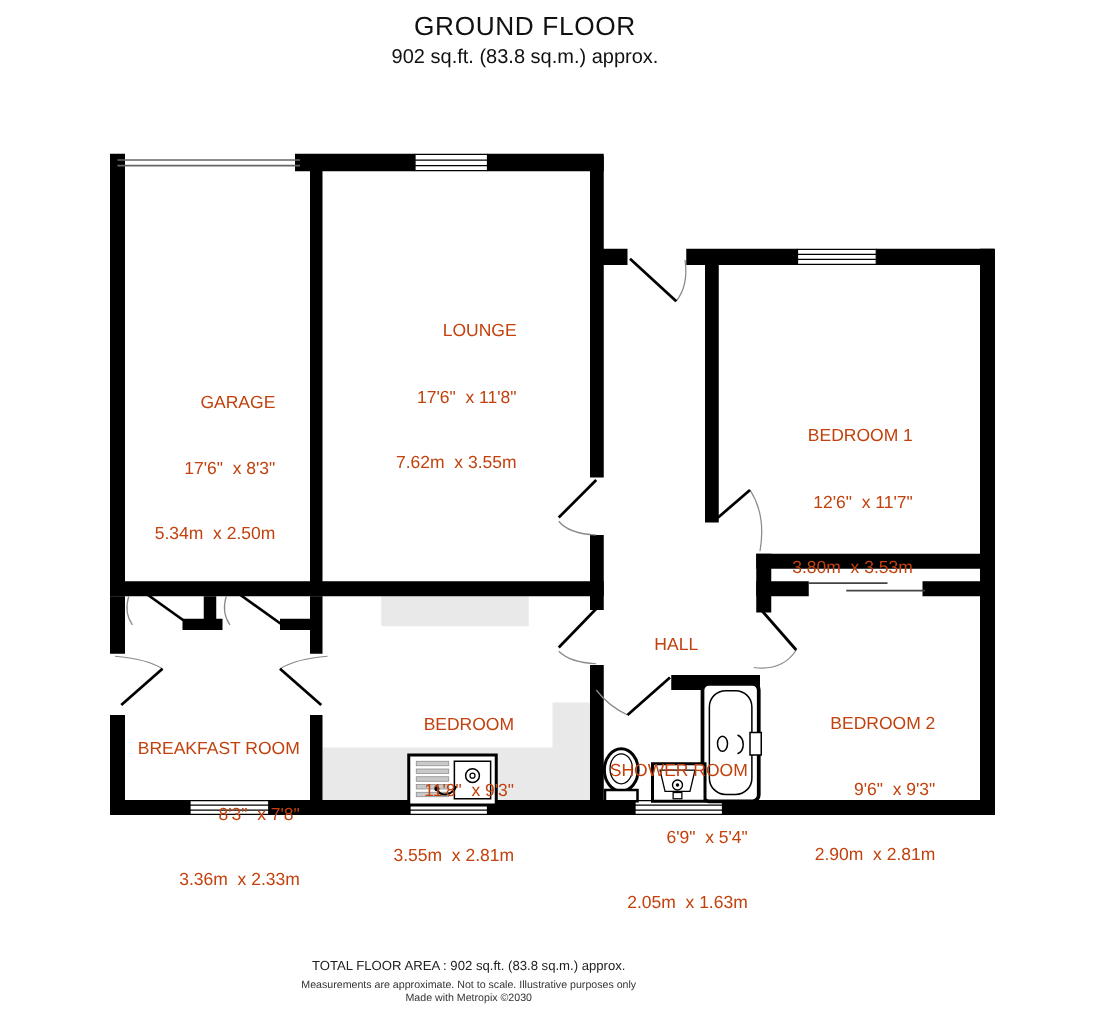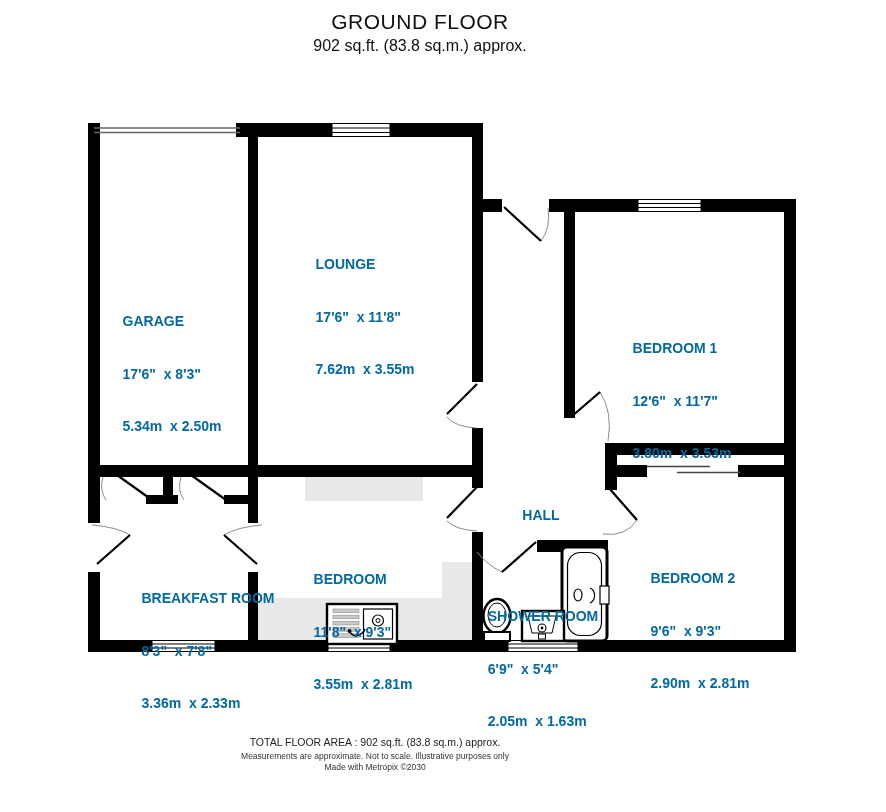--- a/index.html
+++ b/index.html
@@ -7,26 +7,26 @@
     width:886px;height:812px;position:relative;background:#ffffff;
     font-family:"Liberation Sans", sans-serif;overflow:hidden;
   }
   .title-block{
     position:absolute;top:10px;left:0;width:840px;text-align:center;color:#111;
   }
   .title-line1{font-size:21px;letter-spacing:.5px;}
   .title-line2{font-size:16px;margin-top:3px;}
   #plan-svg{position:absolute;left:0;top:0;}
   .room-label{
-    position:absolute;transform:translateX(-50%);text-align:left;
-    font-weight:bold;font-size:14px;line-height:17.5px;color:#0369a1;
+    position:absolute;transform:translateX(-50%);text-align:right;
+    font-weight:normal;font-size:14px;line-height:17.5px;color:#c2410c;
     white-space:pre;z-index:5;
   }
   .footer-block{
-    position:absolute;left:0;top:736px;width:750px;text-align:center;color:#222;
+    position:absolute;left:0;top:767px;width:750px;text-align:center;color:#222;
   }
   .footer-line1{font-size:10.5px;}
   .footer-line2{font-size:8.5px;margin-top:3px;color:#333;}
   .footer-line3{font-size:8.5px;margin-top:1px;color:#333;}
 </style>
 </head>
 <body>
 
 <div class="title-block">
   <div class="title-line1">GROUND FLOOR</div>
@@ -195,21 +195,21 @@
 <div class="room-label" style="left:541px;top:472px;">
   <div>HALL</div>
 </div>
 
 <div class="room-label" style="left:363px;top:536px;">
   <div>BEDROOM</div>
   <div>11'8"  x 9'3"</div>
   <div>3.55m  x 2.81m</div>
 </div>
 
-<div class="room-label" style="left:175px;top:555px;margin-left:33px;">
+<div class="room-label" style="left:175px;top:555px;">
   <div>BREAKFAST ROOM</div>
   <div>8'3"  x 7'8"</div>
   <div>3.36m  x 2.33m</div>
 </div>
 
 <div class="room-label" style="left:543px;top:573px;">
   <div>SHOWER ROOM</div>
   <div>6'9"  x 5'4"</div>
   <div>2.05m  x 1.63m</div>
 </div>

